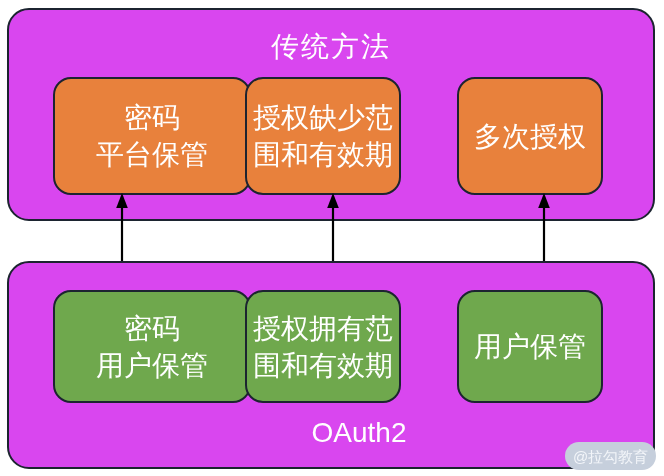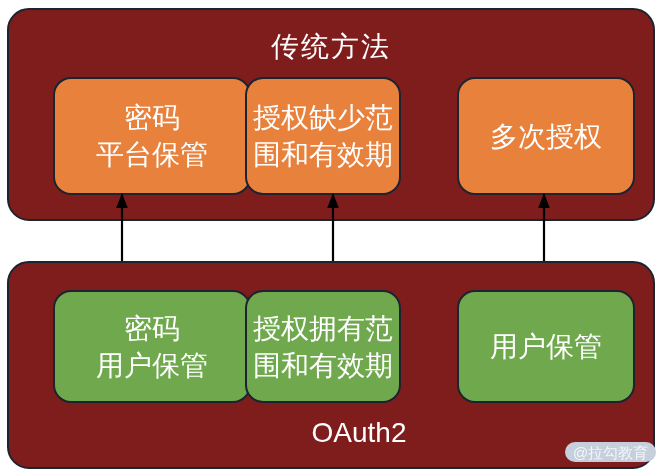--- a/index.html
+++ b/index.html
@@ -12,21 +12,21 @@
     position: relative;
     width: 664px;
     height: 476px;
     background: #ffffff;
     overflow: hidden;
   }
   .group {
     position: absolute;
     left: 7px;
     width: 648px;
-    background: #7f1d1d;
+    background: #d946ef;
     border: 2px solid #1C2430;
     border-radius: 22px;
     box-sizing: border-box;
   }
   .group.top    { top: 8px;   height: 213px; }
   .group.bottom { top: 261px; height: 208px; }
   .group-title {
     position: absolute;
     left: 0;
     width: 100%;
@@ -46,42 +46,42 @@
     box-sizing: border-box;
     display: flex;
     align-items: center;
     justify-content: center;
     text-align: center;
   }
   .group.top .node    { top: 67px; height: 118px; background: #E8813C; }
   .group.bottom .node { top: 27px; height: 113px; background: #6FA84D; }
   .node.pos-1 { left: 44px;  width: 198px; }
   .node.pos-2 { left: 236px; width: 156px; }
-  .node.pos-3 { left: 448px; width: 178px; }
+  .node.pos-3 { left: 448px; width: 146px; }
   .node-label {
     color: #ffffff;
     font-size: 28px;
     line-height: 37px;
     white-space: pre-line;
   }
   .arrow {
     position: absolute;
     width: 14px;
     height: 96px;
     top: 193px;
   }
   .arrow.a1 { left: 115px; }
   .arrow.a2 { left: 326px; }
   .arrow.a3 { left: 537px; }
   .watermark {
     position: absolute;
     left: 565px;
     top: 442px;
     width: 91px;
-    height: 20px;
+    height: 28px;
     border-radius: 14px;
     background: #C6CFDC;
     display: flex;
     align-items: center;
     justify-content: center;
     z-index: 5;
   }
   .watermark-label {
     color: #F2F5F9;
     font-size: 15px;

